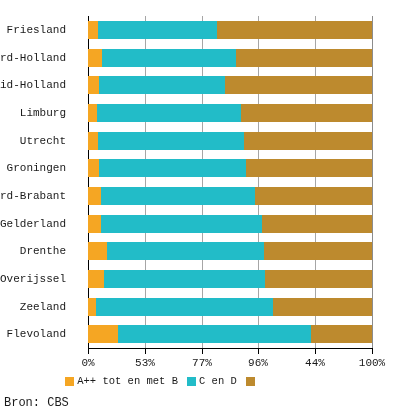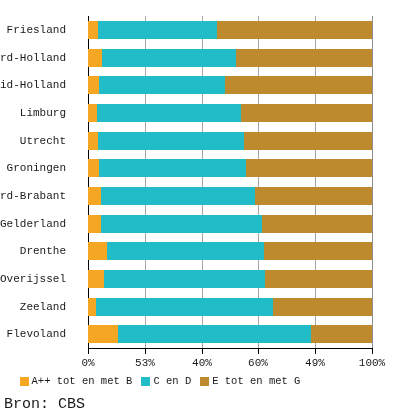--- a/index.html
+++ b/index.html
@@ -132,21 +132,21 @@
     width: 9px;
     height: 9px;
     display: inline-block;
   }
 
   
   .source-note {
     position: absolute;
     left: 4px;
     top: 396px;
-    font-size: 15px;
+    font-size: 12px;
     color: #1a1a1a;
     white-space: nowrap;
   }
 </style>
 </head>
 <body>
 
 <div id="chart-root">
 
   <div class="axis-line-left"></div>
@@ -237,39 +237,38 @@
       <div class="cat-label" style="top: 270px;">Overijssel</div>
       <div class="cat-label" style="top: 298px;">Zeeland</div>
       <div class="cat-label" style="top: 325px;">Flevoland</div>
     </div>
   <div id="x-ticks">
       <div class="tick-mark" style="left: 88px;"></div>
       <div class="tick-label" style="left: 58px;">0%</div>
       <div class="tick-mark" style="left: 145px;"></div>
       <div class="tick-label" style="left: 115px;">53%</div>
       <div class="tick-mark" style="left: 202px;"></div>
-      <div class="tick-label" style="left: 172px;">40%</div>
+      <div class="tick-label" style="left: 172px;">77%</div>
       <div class="tick-mark" style="left: 258px;"></div>
-      <div class="tick-label" style="left: 228px;">60%</div>
+      <div class="tick-label" style="left: 228px;">96%</div>
       <div class="tick-mark" style="left: 315px;"></div>
-      <div class="tick-label" style="left: 285px;">49%</div>
+      <div class="tick-label" style="left: 285px;">44%</div>
       <div class="tick-mark" style="left: 372px;"></div>
       <div class="tick-label" style="left: 342px;">100%</div>
     </div>
 
   <div class="legend" id="legend">
       <div class="legend-item">
         <span class="legend-swatch" style="background: rgb(245, 166, 35);"></span>
         <span>A++ tot en met B</span>
       </div>
       <div class="legend-item">
         <span class="legend-swatch" style="background: rgb(34, 188, 200);"></span>
         <span>C en D</span>
       </div>
       <div class="legend-item">
         <span class="legend-swatch" style="background: rgb(189, 138, 46);"></span>
-        <span>E tot en met G</span>
       </div>
     </div>
 
   <div class="source-note">Bron: CBS</div>
 
 </div>
 
 </body></html>

